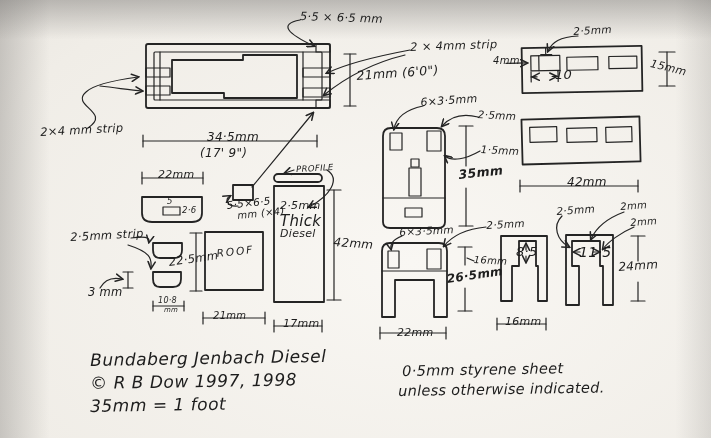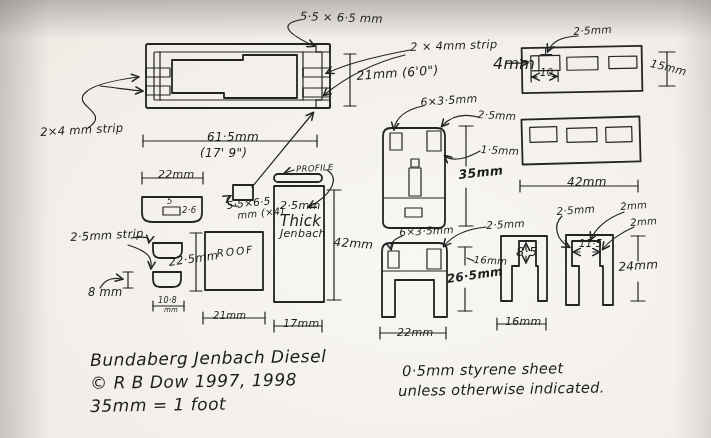--- a/index.html
+++ b/index.html
@@ -204,70 +204,70 @@
       <line class="ink thin" x1="638" y1="282" x2="638" y2="301"></line>
       <line class="ink thin" x1="631" y1="236" x2="645" y2="236"></line>
       <line class="ink thin" x1="631" y1="301" x2="645" y2="301"></line>
     </g>
   </svg>
 
   <span class="hw" style="left:300px;top:11px;font-size:11.5px;transform:rotate(2deg)">5·5 × 6·5 mm</span>
   <span class="hw" style="left:410px;top:42px;font-size:11.5px;transform:rotate(-2deg)">2 × 4mm strip</span>
   <span class="hw" style="left:356px;top:70px;font-size:12.5px;transform:rotate(-4deg)">21mm (6'0")</span>
   <span class="hw" style="left:40px;top:127px;font-size:11.5px;transform:rotate(-3deg)">2×4 mm strip</span>
-  <span class="hw" style="left:207px;top:131px;font-size:12px">61·5mm</span>
+  <span class="hw" style="left:207px;top:131px;font-size:12px">34·5mm</span>
   <span class="hw" style="left:200px;top:147px;font-size:12px">(17' 9")</span>
 
   <span class="hw" style="left:158px;top:169px;font-size:11px">22mm</span>
   <span class="hw" style="left:167px;top:197px;font-size:8.5px">5</span>
   <span class="hw" style="left:182px;top:206px;font-size:8.5px">2·6</span>
 
   <span class="hw" style="left:226px;top:200px;font-size:10.5px;transform:rotate(-6deg)">5·5×6·5</span>
   <span class="hw" style="left:237px;top:211px;font-size:10px;transform:rotate(-6deg)">mm (×4)</span>
 
   <span class="hw" style="left:296px;top:165px;font-size:8.5px;transform:rotate(-3deg)">PROFILE</span>
   <span class="hw" style="left:280px;top:200px;font-size:11px">2·5mm</span>
   <span class="hw" style="left:280px;top:214px;font-size:15px">Thick</span>
-  <span class="hw" style="left:280px;top:228px;font-size:11px">Jenbach</span>
+  <span class="hw" style="left:280px;top:228px;font-size:11px">Diesel</span>
   <span class="hw" style="left:334px;top:236px;font-size:12px;transform:rotate(4deg)">42mm</span>
   <span class="hw" style="left:283px;top:318px;font-size:11px">17mm</span>
 
   <span class="hw" style="left:70px;top:232px;font-size:11.5px;transform:rotate(-3deg)">2·5mm strip</span>
   <span class="hw" style="left:168px;top:257px;font-size:11.5px;transform:rotate(-8deg)">22·5mm</span>
   <span class="hw" style="left:216px;top:248px;font-size:10.5px;letter-spacing:2px;transform:rotate(-6deg)">ROOF</span>
   <span class="hw" style="left:213px;top:311px;font-size:10px">21mm</span>
   <span class="hw" style="left:158px;top:297px;font-size:8px">10·8</span>
   <span class="hw" style="left:164px;top:307px;font-size:7px">mm</span>
-  <span class="hw" style="left:88px;top:287px;font-size:11.5px">8 mm</span>
+  <span class="hw" style="left:88px;top:287px;font-size:11.5px">3 mm</span>
 
   <span class="hw" style="left:420px;top:97px;font-size:11px;transform:rotate(-4deg)">6×3·5mm</span>
   <span class="hw" style="left:478px;top:109px;font-size:10.5px;transform:rotate(3deg)">2·5mm</span>
   <span class="hw" style="left:481px;top:144px;font-size:10.5px;transform:rotate(3deg)">1·5mm</span>
   <span class="hw" style="left:458px;top:169px;font-size:12.5px;font-weight:bold;transform:rotate(-6deg)">35mm</span>
 
   <span class="hw" style="left:573px;top:26px;font-size:10.5px;transform:rotate(-3deg)">2·5mm</span>
-  <span class="hw" style="left:493px;top:56px;font-size:16px">4mm</span>
-  <span class="hw" style="left:540px;top:68px;font-size:10px">10</span>
+  <span class="hw" style="left:493px;top:56px;font-size:10px">4mm</span>
+  <span class="hw" style="left:555px;top:68px;font-size:13px">10</span>
   <span class="hw" style="left:652px;top:58px;font-size:11px;transform:rotate(14deg)">15mm</span>
 
   <span class="hw" style="left:567px;top:176px;font-size:12px">42mm</span>
 
   <span class="hw" style="left:399px;top:227px;font-size:10.5px;transform:rotate(-3deg)">6×3·5mm</span>
   <span class="hw" style="left:486px;top:220px;font-size:10.5px;transform:rotate(-3deg)">2·5mm</span>
   <span class="hw" style="left:474px;top:255px;font-size:10px;transform:rotate(3deg)">16mm</span>
   <span class="hw" style="left:446px;top:273px;font-size:12px;font-weight:bold;transform:rotate(-8deg)">26·5mm</span>
   <span class="hw" style="left:397px;top:327px;font-size:11px">22mm</span>
 
   <span class="hw" style="left:516px;top:245px;font-size:13px">8·5</span>
   <span class="hw" style="left:505px;top:316px;font-size:11px">16mm</span>
 
   <span class="hw" style="left:556px;top:206px;font-size:10.5px;transform:rotate(-4deg)">2·5mm</span>
   <span class="hw" style="left:620px;top:202px;font-size:10px;transform:rotate(-4deg)">2mm</span>
   <span class="hw" style="left:630px;top:218px;font-size:10px;transform:rotate(-4deg)">2mm</span>
-  <span class="hw" style="left:579px;top:239px;font-size:10px">11·5</span>
+  <span class="hw" style="left:579px;top:245px;font-size:14px">11·5</span>
   <span class="hw" style="left:618px;top:261px;font-size:12px;transform:rotate(-4deg)">24mm</span>
 
   <span class="hw big" style="left:90px;top:352px;transform:rotate(-1deg)">Bundaberg Jenbach Diesel</span>
   <span class="hw big" style="left:90px;top:375px;transform:rotate(-1deg)">© R B Dow  1997, 1998</span>
   <span class="hw big" style="left:90px;top:398px;transform:rotate(-1deg)">35mm = 1 foot</span>
 
   <span class="hw" style="left:402px;top:364px;font-size:14.5px;transform:rotate(-1deg)">0·5mm styrene sheet</span>
   <span class="hw" style="left:398px;top:384px;font-size:14.5px;transform:rotate(-1deg)">unless otherwise indicated.</span>
 
 </div>

